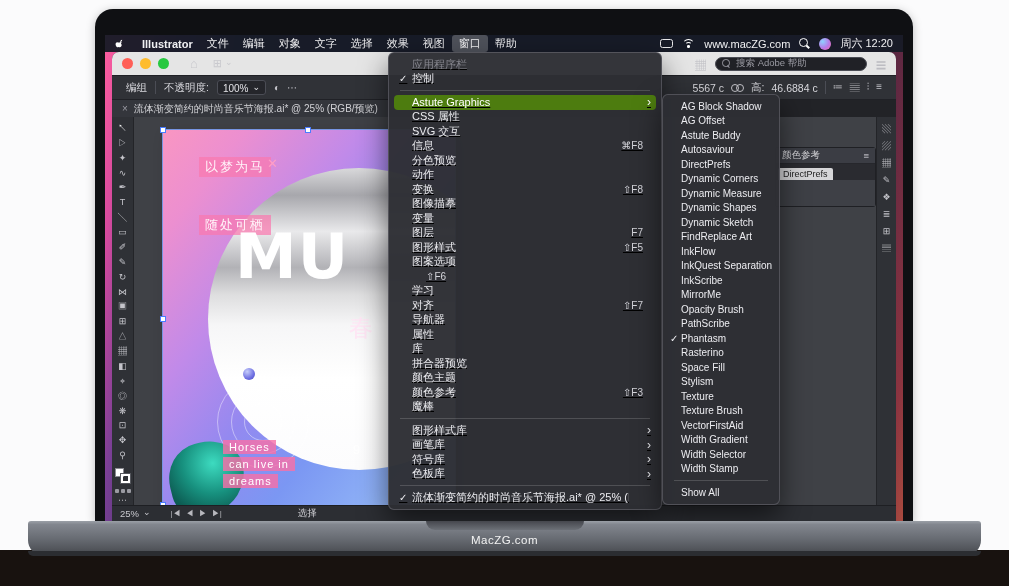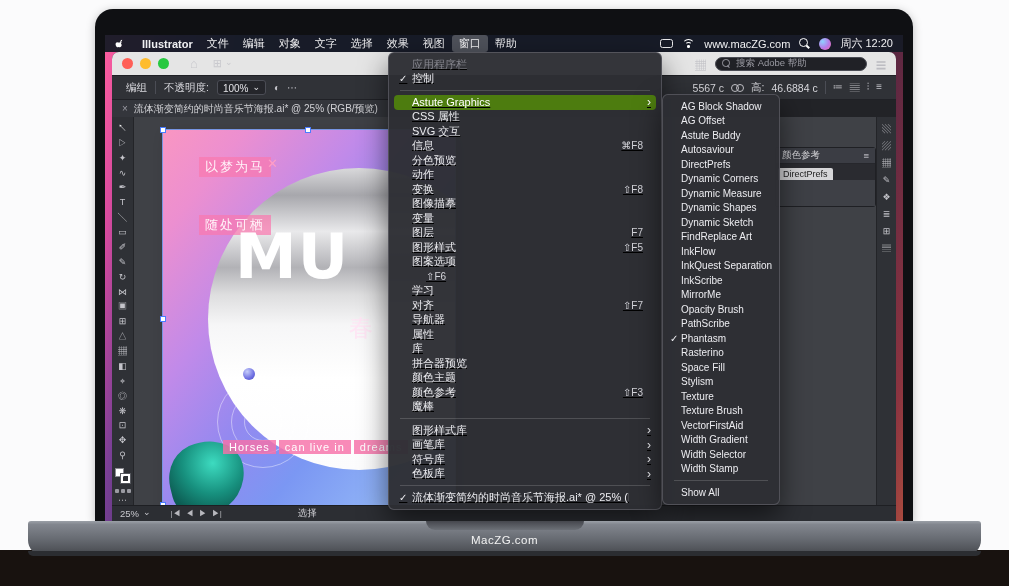--- a/index.html
+++ b/index.html
@@ -117,21 +117,21 @@
     background:radial-gradient(circle at 62% 32%, #3ddbc0, #17907e 45%, #0d5f55 75%, #0a4a42);
     border-radius:48% 52% 60% 40% / 55% 45% 62% 38%; transform:rotate(-14deg); }
   .slogan { position:absolute; background:rgba(250,120,175,.72); color:#fff3f9;
     font-size:13px; letter-spacing:2px; padding:1px 6px; white-space:nowrap; }
   .slogan-mark { background:none; color:#ff9ec6; font-size:13px; padding:0; }
   .slogan-mark::before { content:"✕"; }
   .poster-big-text { position:absolute; left:72px; top:96px; font-size:62px; font-weight:bold;
     color:#ffffff; letter-spacing:1px; line-height:1; font-family:"DejaVu Sans",sans-serif; }
   .poster-season { position:absolute; left:186px; top:182px; font-size:24px; color:rgba(255,228,244,.92); }
   .poster-num { position:absolute; left:190px; top:312px; font-size:13px; color:#fff; }
-  .en-lines { position:absolute; left:60px; top:310px; display:flex; flex-direction:row; align-items:flex-start; gap:3px; }
+  .en-lines { position:absolute; left:60px; top:310px; display:flex; flex-direction:column; align-items:flex-start; gap:3px; }
   .en { background:rgba(246,112,168,.82); color:#fff; font-size:11px; letter-spacing:1px; padding:1px 6px; }
   .handle { position:absolute; width:6px; height:6px; background:#fff; border:1px solid #4a7dff; }
 
   
   .float-panel { position:absolute; right:0; top:30px; width:101px; background:#35373d;
     border:1px solid #1f2024; border-radius:3px; z-index:5; font-size:9.5px; color:#d6d6da; }
   .fp-header { height:16px; display:flex; align-items:center; justify-content:space-between; padding:0 6px;
     background:#3b3d44; border-bottom:1px solid #26272c; }
   .fp-menu-icon::before { content:"≡"; color:#b2b2b8; }
   .fp-tabs { height:16px; display:flex; align-items:flex-end; background:#2a2b30; padding-left:2px; }

